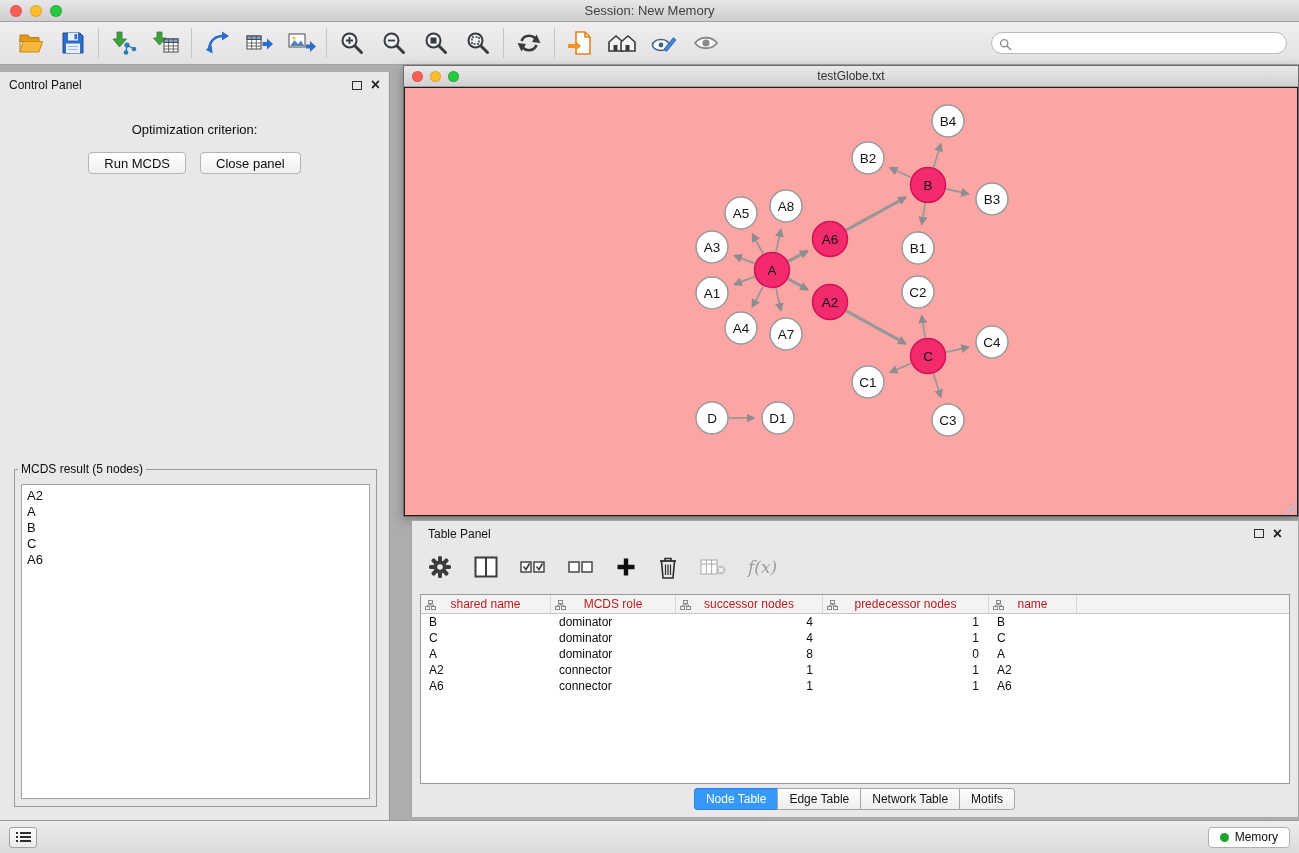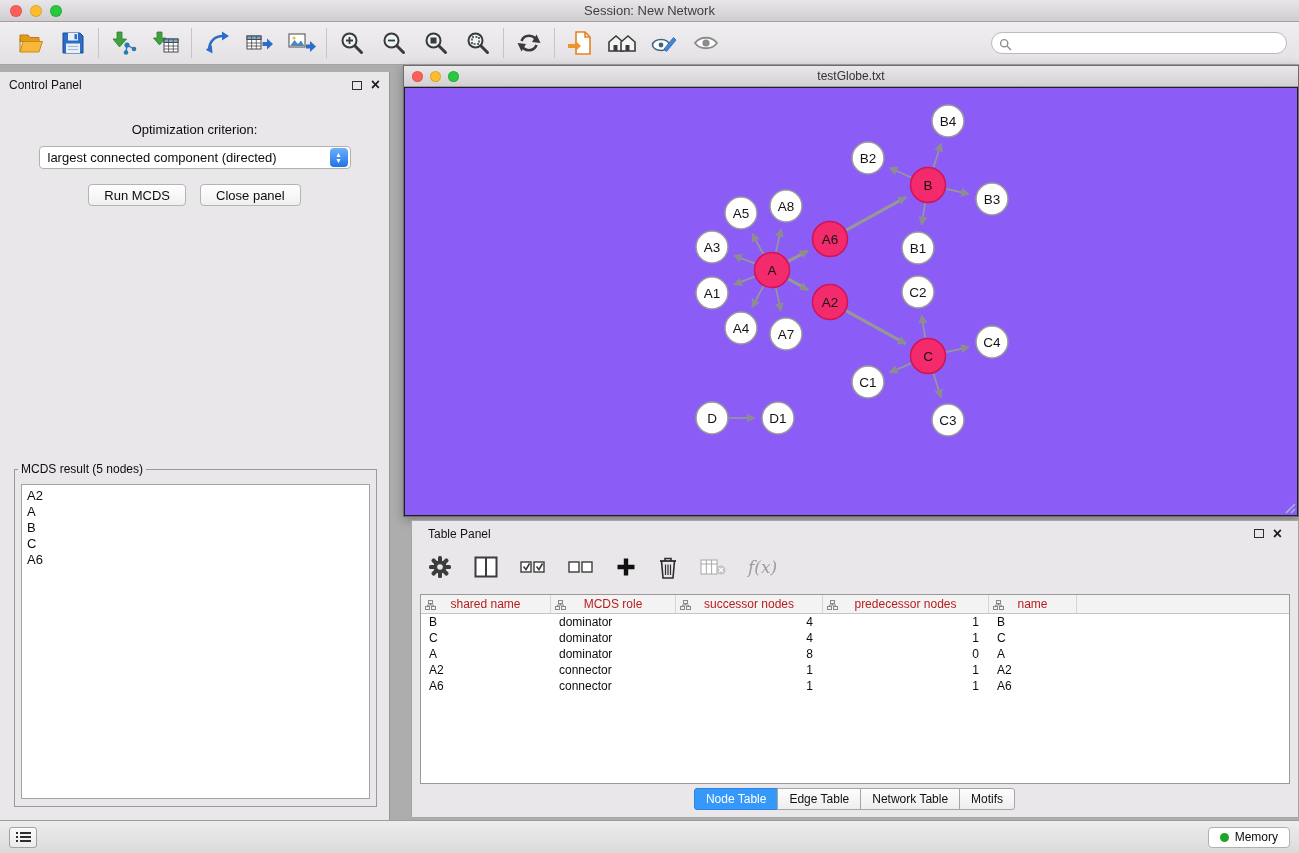--- a/index.html
+++ b/index.html
@@ -43,21 +43,21 @@
 .result-fieldset legend{font-size:12px;color:#0d0d0d;margin-left:3px;padding:0 3px}
 .result-box{position:absolute;left:6px;right:6px;top:8px;bottom:7px;background:#fff;border:1px solid #a3a3a3;padding:3px 5px;overflow:hidden}
 .result-item{font-size:13px;line-height:16px;color:#0d0d0d}
 
 
 .netwin{position:absolute;left:403px;top:65px;width:896px;height:452px;background:#fff;border:1px solid #6d6d6d;box-shadow:0 3px 10px rgba(0,0,0,.28)}
 .nw-titlebar{height:21px;background:linear-gradient(#eae8ea,#d2d0d2);border-bottom:1px solid #9e9e9e;display:flex;align-items:center;justify-content:center;position:relative}
 .nw-title{font-size:12px;color:#333}
 .nw-lights{position:absolute;left:8px;top:5px;display:flex;gap:7px}
 .nw-lights .light{width:11px;height:11px}
-.net-canvas{position:absolute;left:0;right:0;top:21px;bottom:0;background:#8b5cf6;border:1px solid #1f1f1f;overflow:hidden}
+.net-canvas{position:absolute;left:0;right:0;top:21px;bottom:0;background:#fca5a5;border:1px solid #1f1f1f;overflow:hidden}
 .net-canvas svg{display:block}
 .resize-corner{position:absolute;right:1px;bottom:1px}
 
 
 .table-panel{position:absolute;left:411px;top:520px;width:888px;height:298px;background:#e9e7e9;border:1px solid #a6a6a6}
 .tp-header{height:25px;display:flex;align-items:center;padding:0 16px}
 .tp-toolbar{height:42px;display:flex;align-items:center;padding:0 16px;gap:22px}
 .ti{display:flex;align-items:center;justify-content:center}
 .fx{font-family:"DejaVu Serif",serif;font-style:italic;font-size:17px;color:#9c9c9c}
 .table-box{position:absolute;left:8px;right:8px;top:73px;bottom:33px;background:#fff;border:1px solid #999;overflow:hidden}
@@ -83,21 +83,21 @@
 </style>
 </head>
 <body>
 
 <div class="titlebar">
   <div class="lights">
     <span class="light red"></span>
     <span class="light yellow"></span>
     <span class="light green"></span>
   </div>
-  <span class="titlebar-title">Session: New Network</span>
+  <span class="titlebar-title">Session: New Memory</span>
 </div>
 
 <div class="toolbar">
   <div class="tbi">
     <svg width="26" height="24" viewBox="0 0 26 24">
       <path d="M2 4 h8 l2 2.5 h9 v4 H2 z" fill="#e29a17" stroke="#b97c0e"></path>
       <path d="M2 21 V8" fill="none" stroke="#b97c0e"></path>
       <path d="M5 10.5 h19.5 l-3.5 10.5 H2 z" fill="#f6b73c" stroke="#c98d12"></path>
     </svg>
   </div>
@@ -232,27 +232,20 @@
 
 <div class="control-panel">
   <div class="cp-header">
     <span class="panel-title">Control Panel</span>
     <span class="panel-btns">
       <span class="float-btn"></span>
       <span class="close-x">×</span>
     </span>
   </div>
   <div class="opt-label">Optimization criterion:</div>
-  <div class="dropdown">
-    <span class="dd-text">largest connected component (directed)</span>
-    <span class="dd-stepper">
-        <span>▴</span>
-        <span>▾</span>
-      </span>
-  </div>
   <div class="btn-row">
     <div class="mac-btn">Run MCDS</div>
     <div class="mac-btn">Close panel</div>
   </div>
   <fieldset class="result-fieldset">
     <legend>MCDS result (5 nodes)</legend>
     <div class="result-box">
         <div class="result-item">A2</div>
         <div class="result-item">A</div>
         <div class="result-item">B</div>

